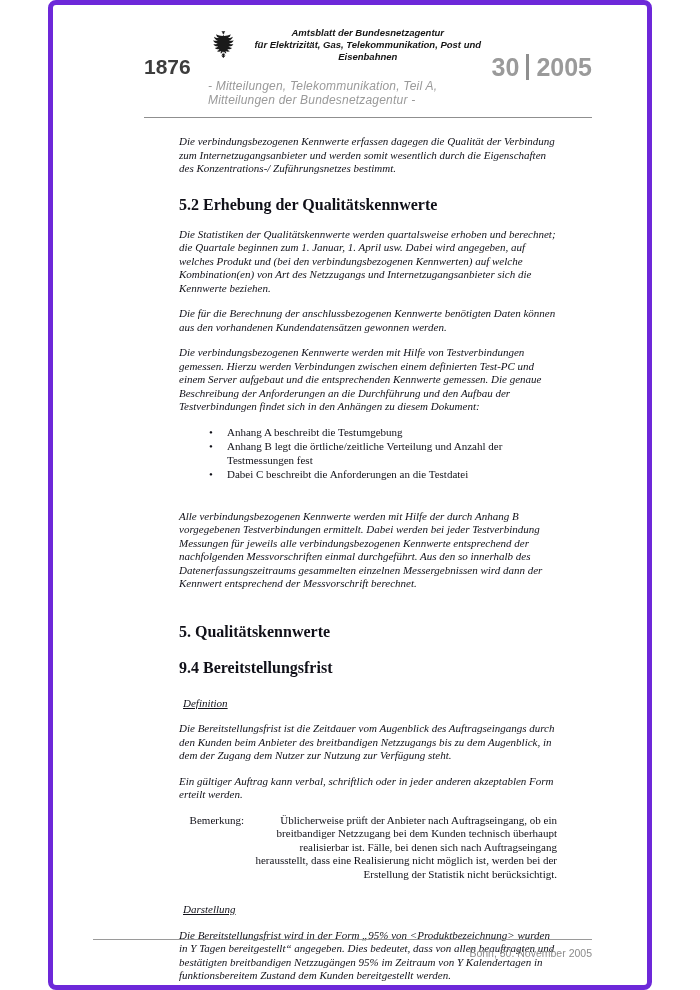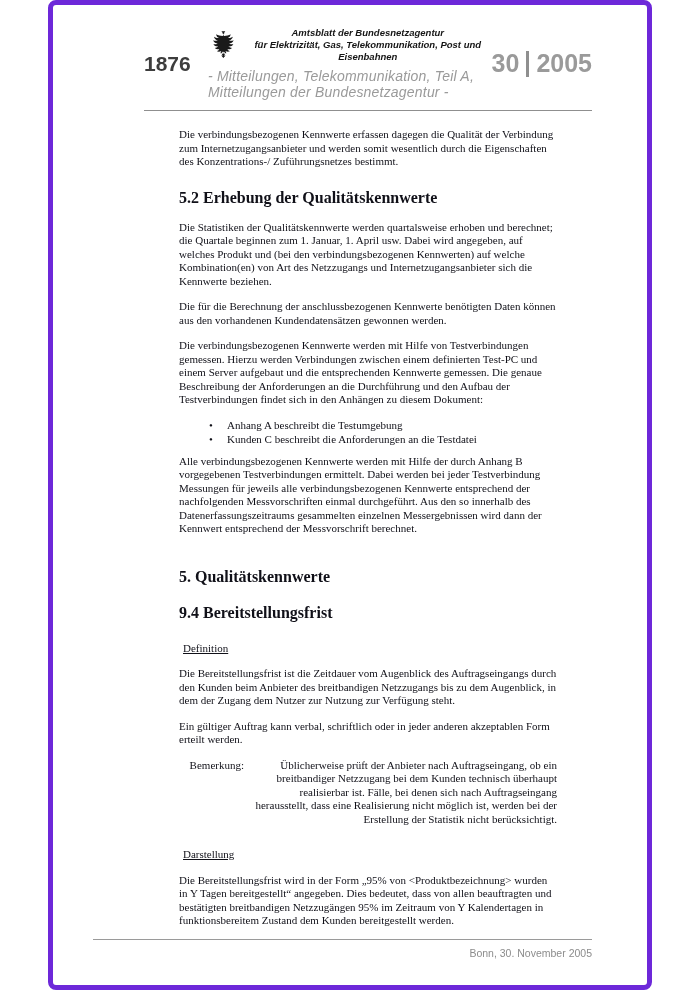--- a/index.html
+++ b/index.html
@@ -22,35 +22,35 @@
     display:flex; align-items:center; justify-content:space-between;
     padding:22px 55px 10px 55px;
     font-family:"Liberation Sans", sans-serif;
   }
   .page-number { font-size:21px; font-weight:bold; color:#3d3d3d; min-width:64px; }
   .header-center { display:flex; flex-direction:column; align-items:flex-start; flex:1;font-style:italic; }
   .header-top { display:flex; align-items:center; gap:9px; }
   .eagle svg { display:block; }
   .org-lines { text-align:center; }
   .org1, .org2 { font-size:9.5px; font-weight:bold; color:#151515; line-height:12px; }
-  .org3 { font-size:14px; color:#9a9a9a; margin-top:5px; letter-spacing:0.2px; }
+  .org3 { font-size:12px; color:#9a9a9a; margin-top:16px; letter-spacing:0.2px; }
   .issue { display:flex; align-items:center; gap:7px; font-size:25px; font-weight:bold; color:#9a9a9a; }
   .issue-divider { width:3px; height:26px; background:#8f8f8f; }
   .header-rule { margin:0 55px; border-top:1px solid #8f8f8f; }
   
   .content {
     margin:17px 90px 0 90px;
     font-size:11px; line-height:13.5px;
     text-align:left;
   }
-  .content p { margin-bottom:12px; }
+  .content p { margin-bottom:12px;font-style:italic; }
   .sec { font-size:16px; font-weight:bold; margin:22px 0 16px; line-height:14px; }
   .sec6 { margin-top:34px; }
   .underline-label { text-decoration:underline; margin:22px 4px 16px; }
-  ul.annex { list-style:none; margin:2px 0 8px 30px; }
+  ul.annex { list-style:none; margin:2px 0 28px 30px; }
   ul.annex li { position:relative; padding-left:18px; margin-bottom:1px; }
   ul.annex li::before { content:"\2022"; position:absolute; left:0; }
   .remark { display:flex; margin-bottom:14px;text-align:right; }
   .remark-label { flex:0 0 65px; }
   .remark-text { flex:1; }
   
   .footer {
     position:absolute; left:40px; right:55px; bottom:26px;
     font-family:Liberation Sans, sans-serif;
   }
@@ -94,21 +94,22 @@
     <p>Die verbindungsbezogenen Kennwerte erfassen dagegen die Qualität der Verbindung zum Internetzugangsanbieter und werden somit wesentlich durch die Eigenschaften des Konzentrations-/ Zuführungsnetzes bestimmt.</p>
 
     <h2 class="sec">5.2 Erhebung der Qualitätskennwerte</h2>
 
     <p>Die Statistiken der Qualitätskennwerte werden quartalsweise erhoben und berechnet; die Quartale beginnen zum 1. Januar, 1. April usw. Dabei wird angegeben, auf welches Produkt und (bei den verbindungsbezogenen Kennwerten) auf welche Kombination(en) von Art des Netzzugangs und Internetzugangsanbieter sich die Kennwerte beziehen.</p>
     <p>Die für die Berechnung der anschlussbezogenen Kennwerte benötigten Daten können aus den vorhandenen Kundendatensätzen gewonnen werden.</p>
     <p>Die verbindungsbezogenen Kennwerte werden mit Hilfe von Testverbindungen gemessen. Hierzu werden Verbindungen zwischen einem definierten Test-PC und einem Server aufgebaut und die entsprechenden Kennwerte gemessen. Die genaue Beschreibung der Anforderungen an die Durchführung und den Aufbau der Testverbindungen findet sich in den Anhängen zu diesem Dokument:</p>
 
     <ul class="annex">
       <li>Anhang A beschreibt die Testumgebung</li>
-      <li>Kunden C beschreibt die Anforderungen an die Testdatei</li>
+      <li>Anhang B legt die örtliche/zeitliche Verteilung und Anzahl der Testmessungen fest</li>
+      <li>Dabei C beschreibt die Anforderungen an die Testdatei</li>
     </ul>
 
     <p>Alle verbindungsbezogenen Kennwerte werden mit Hilfe der durch Anhang B vorgegebenen Testverbindungen ermittelt. Dabei werden bei jeder Testverbindung Messungen für jeweils alle verbindungsbezogenen Kennwerte entsprechend der nachfolgenden Messvorschriften einmal durchgeführt. Aus den so innerhalb des Datenerfassungszeitraums gesammelten einzelnen Messergebnissen wird dann der Kennwert entsprechend der Messvorschrift berechnet.</p>
 
     <h2 class="sec sec6">5. Qualitätskennwerte</h2>
     <h2 class="sec">9.4 Bereitstellungsfrist</h2>
 
     <p class="underline-label">Definition</p>
     <p>Die Bereitstellungsfrist ist die Zeitdauer vom Augenblick des Auftragseingangs durch den Kunden beim Anbieter des breitbandigen Netzzugangs bis zu dem Augenblick, in dem der Zugang dem Nutzer zur Nutzung zur Verfügung steht.</p>
     <p>Ein gültiger Auftrag kann verbal, schriftlich oder in jeder anderen akzeptablen Form erteilt werden.</p>

